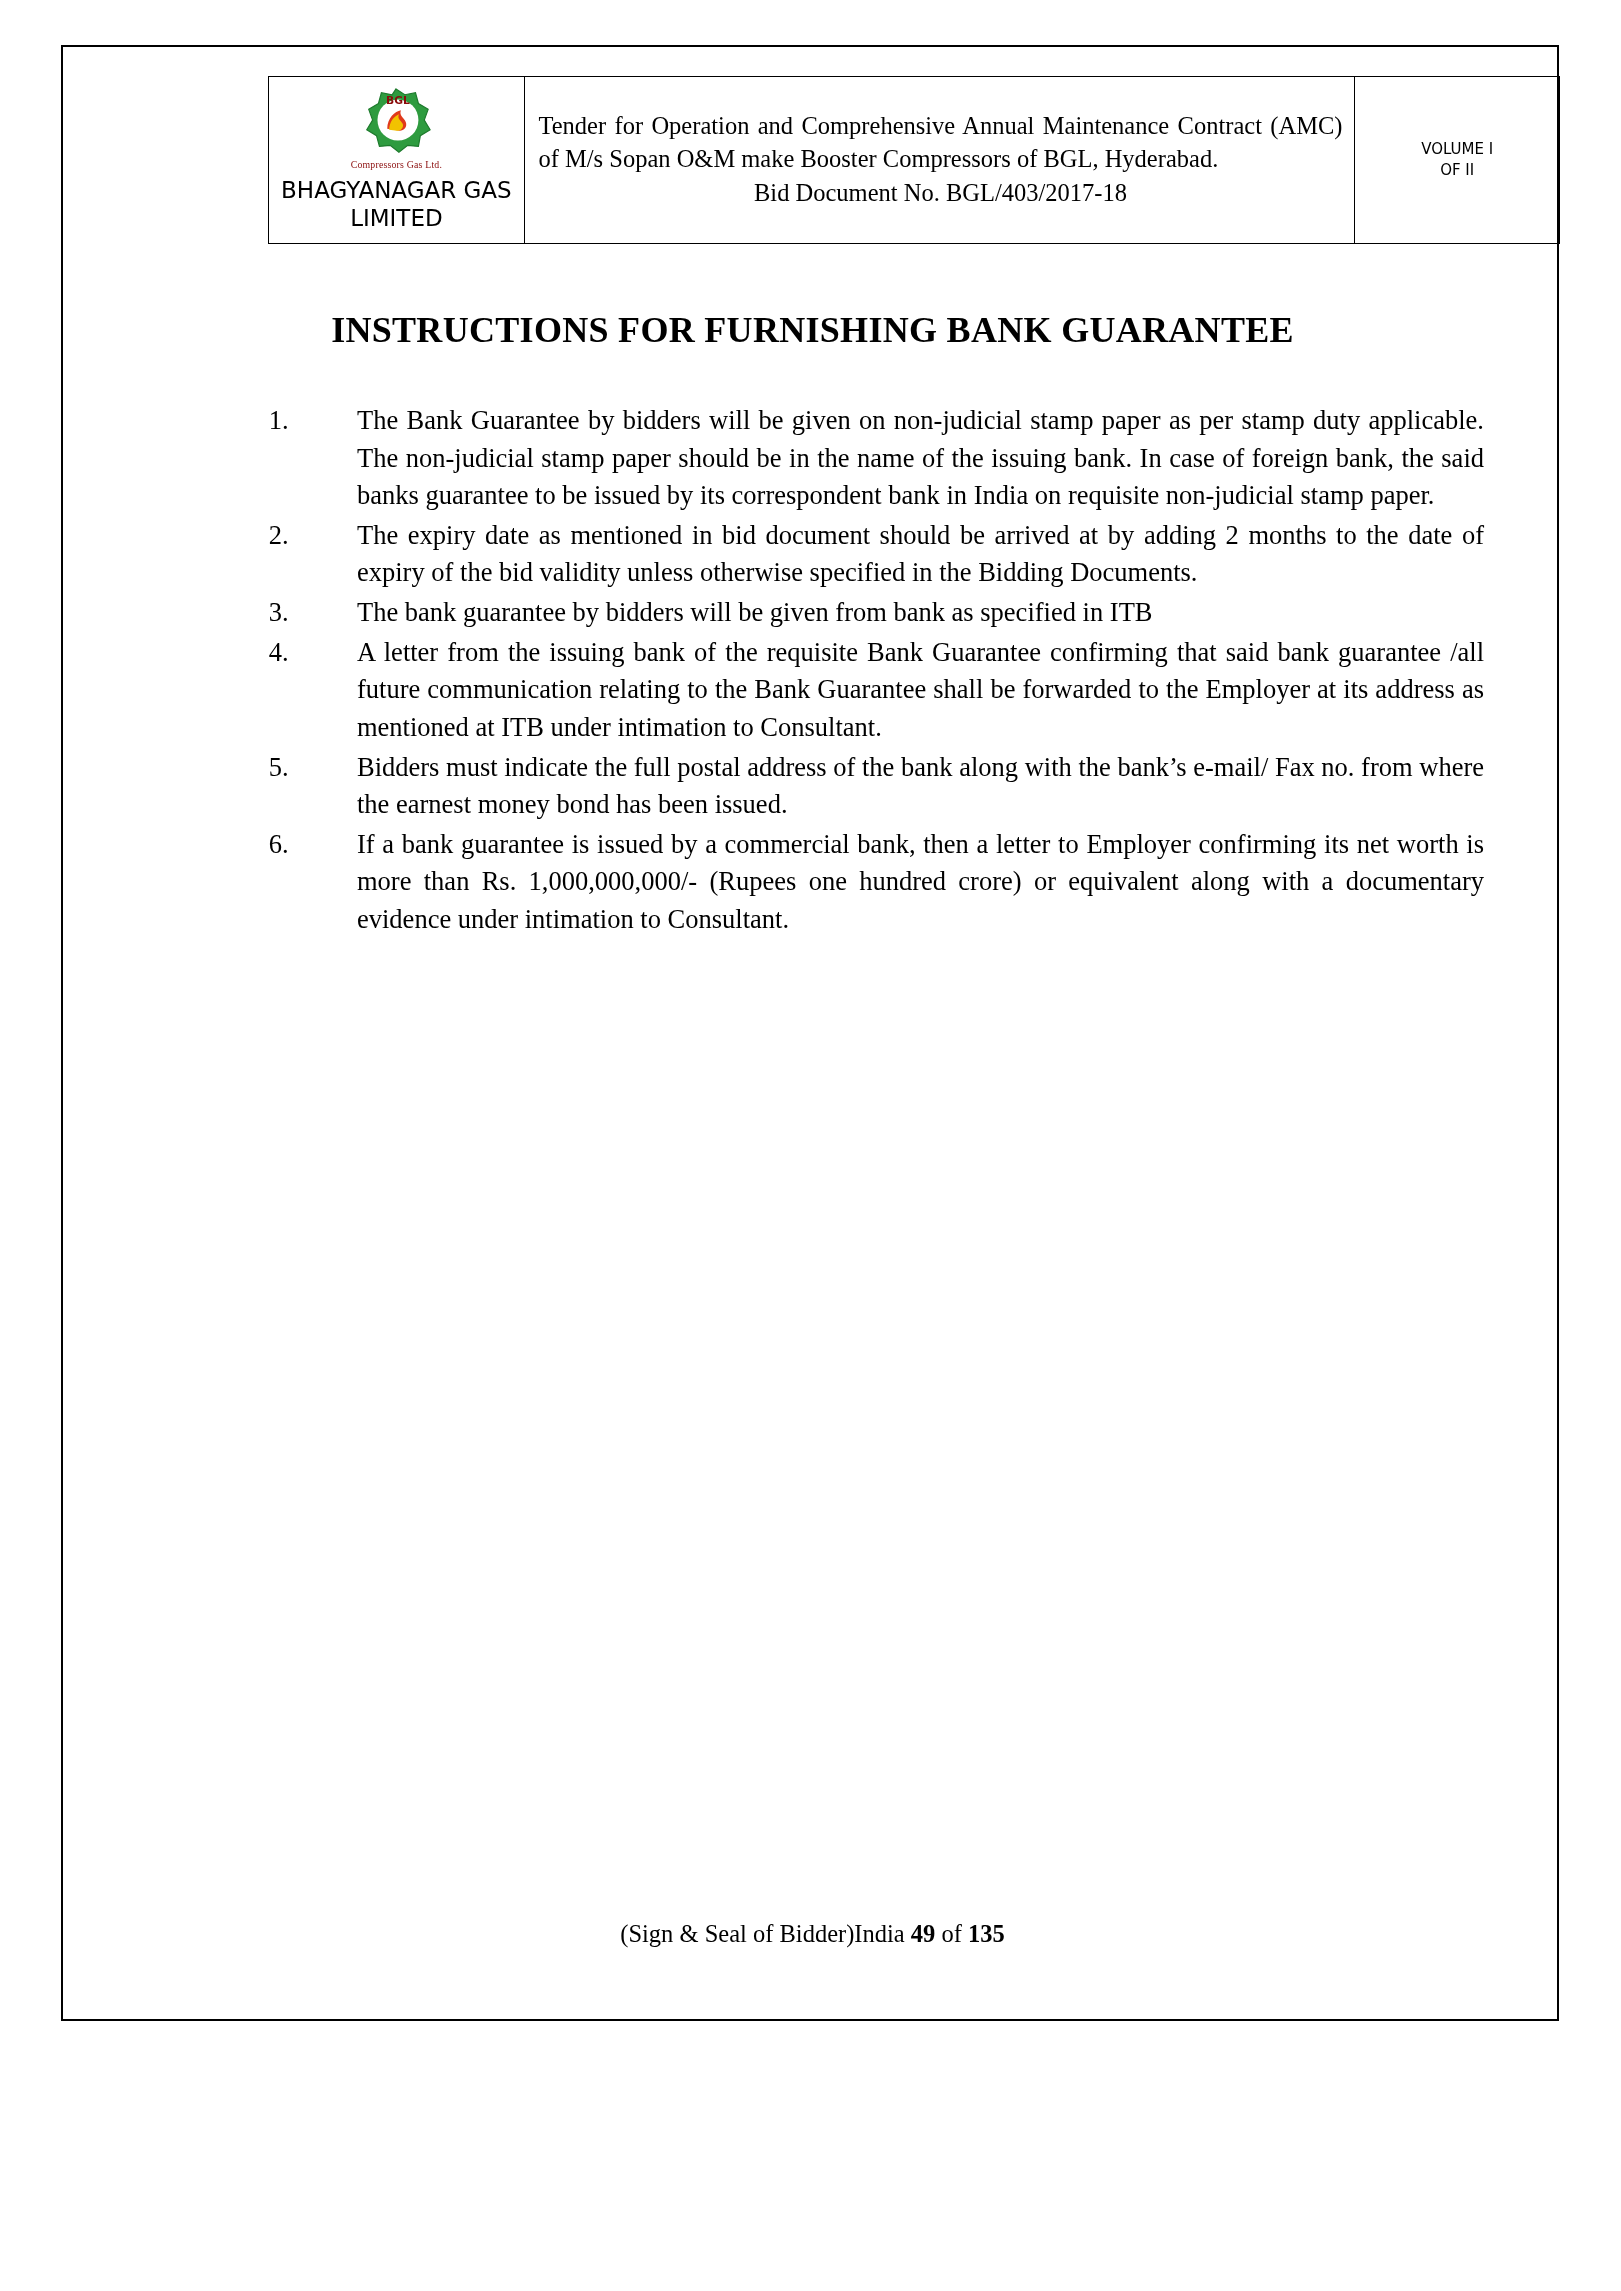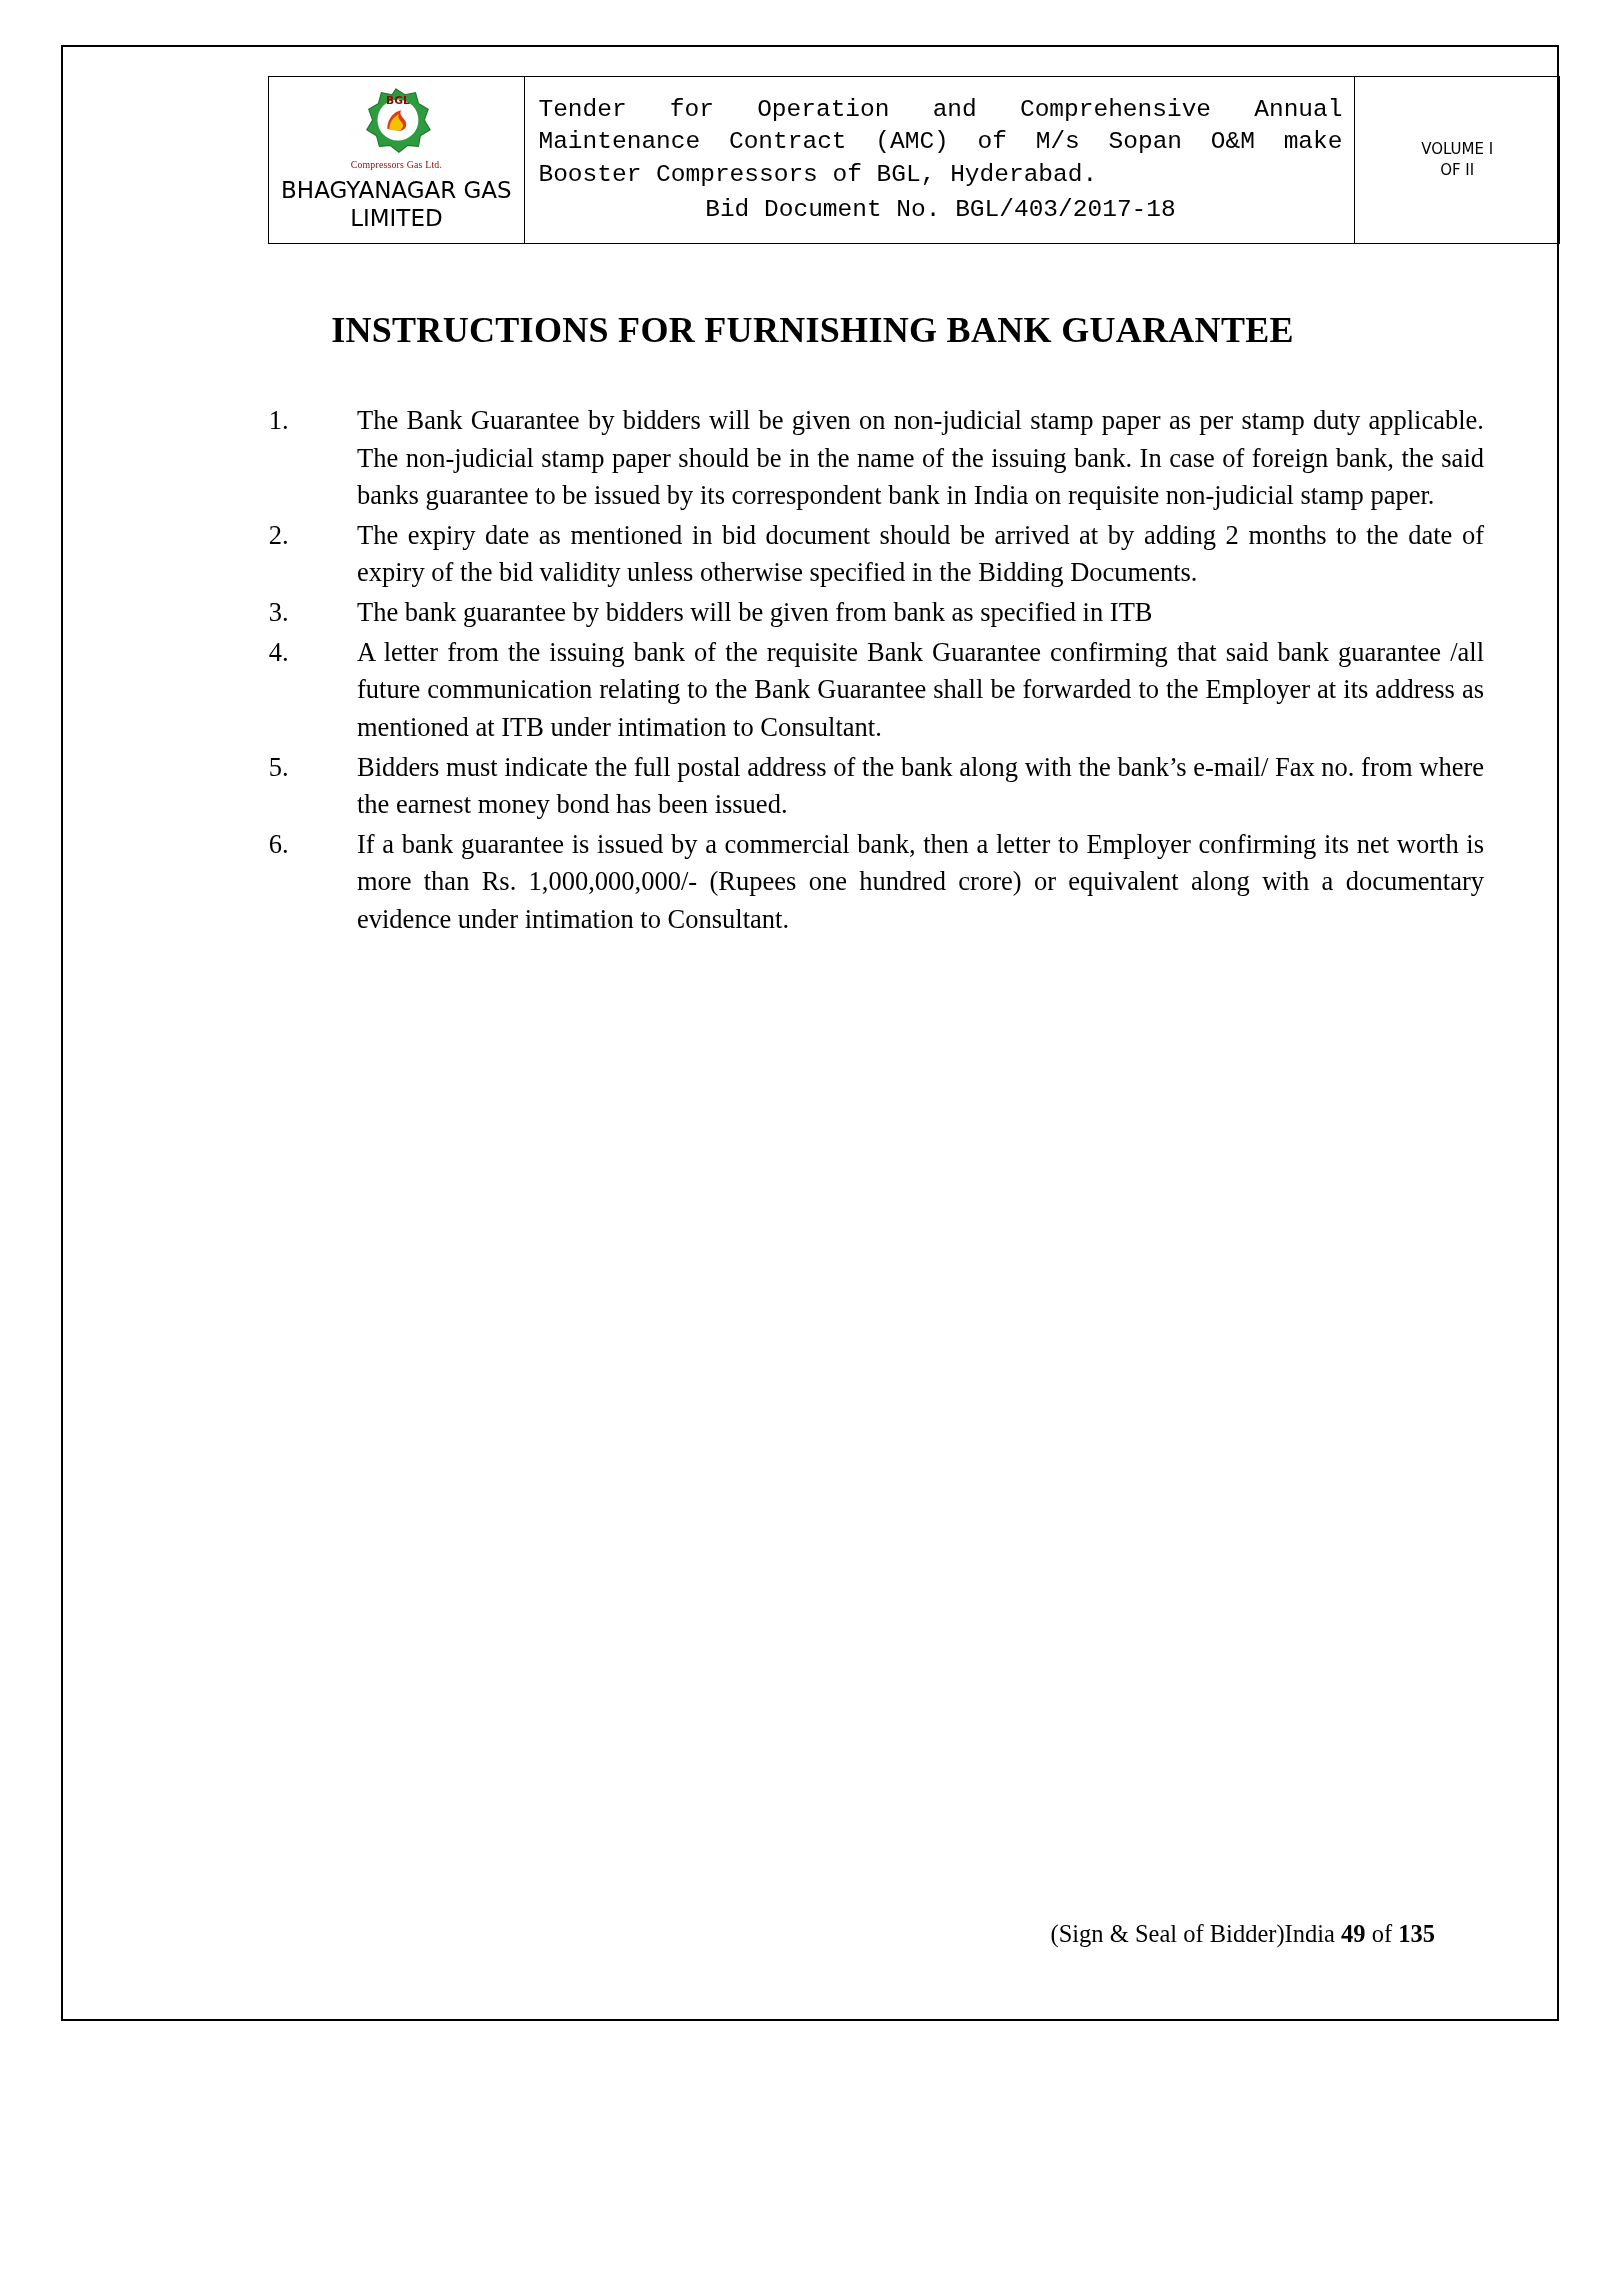--- a/index.html
+++ b/index.html
@@ -43,21 +43,21 @@
     vertical-align: middle;
   }
   td.logo-cell {
     width: 247px;
     text-align: center;
     padding: 7.8px 3.9px 9.8px 3.9px;
   }
   td.title-cell {
     width: 804px;
     padding: 9.8px 11.8px 9.8px 13.7px;
-    font-family: Liberation Mono, monospace;
+    font-family: Liberation Serif, serif;
     font-size: 24.5px;
     line-height: 1.33;
     text-align: justify;
     text-justify: inter-word;
     margin-top: 34px;
   }
   td.volume-cell {
     width: 196px;
     text-align: center;
     font-family: "DejaVu Sans", sans-serif;
@@ -127,21 +127,21 @@
   }
 
   
   .footer {
     position: absolute;
     left: 127px;
     bottom: 71px;
     width: 1245px;
     font-size: 24.5px;
     display: flex;
-    justify-content: flex-end;
+    justify-content: center;
     align-items: baseline;
   }
   .footer .right b { font-weight: bold; }
 </style>
 </head>
 <body>
 
 <div class="page">
 
   <div class="content">

